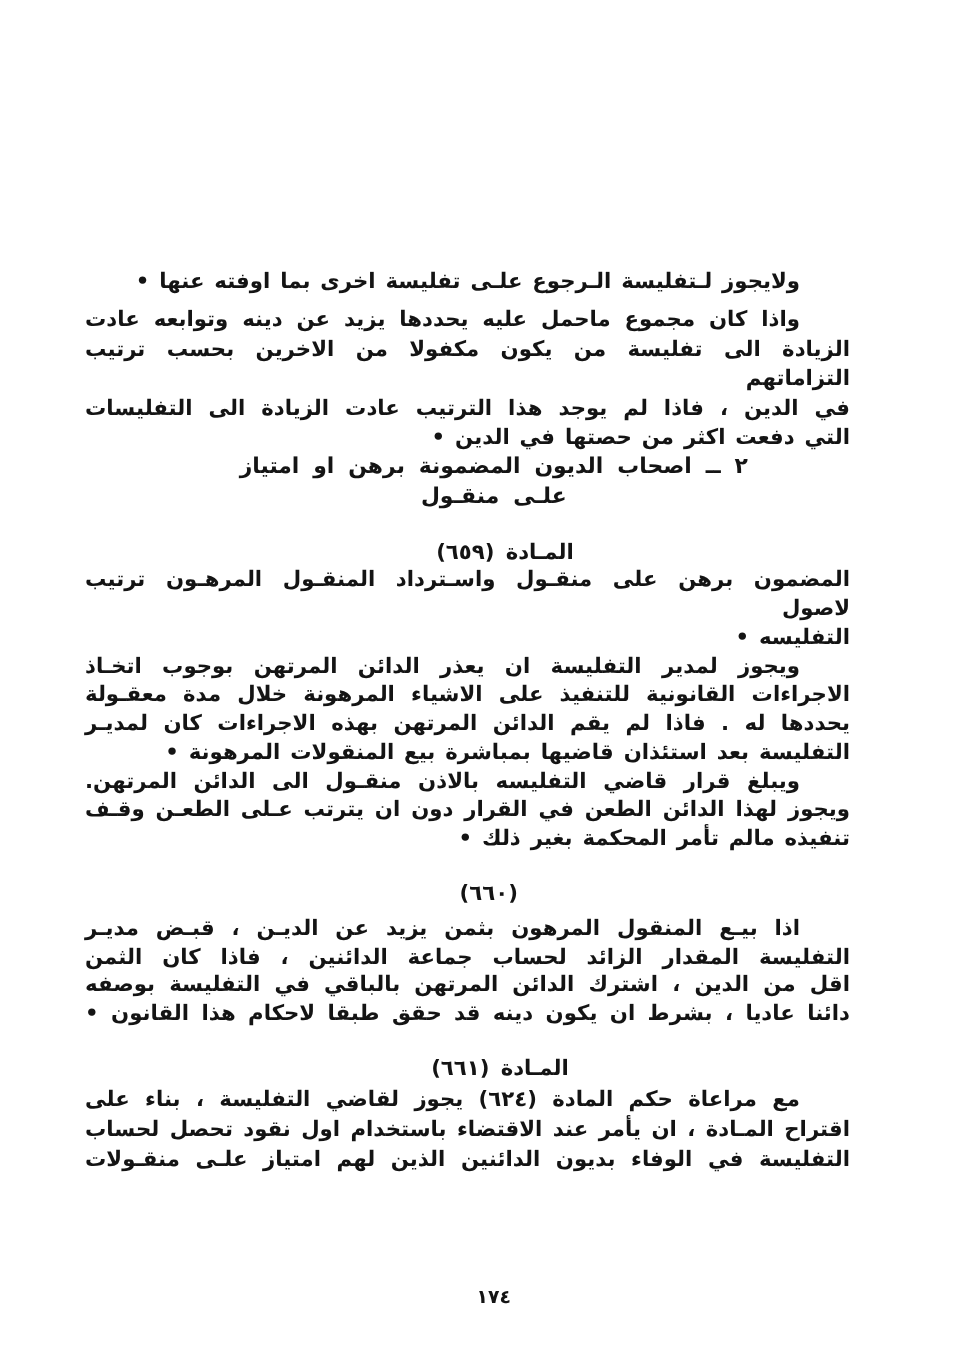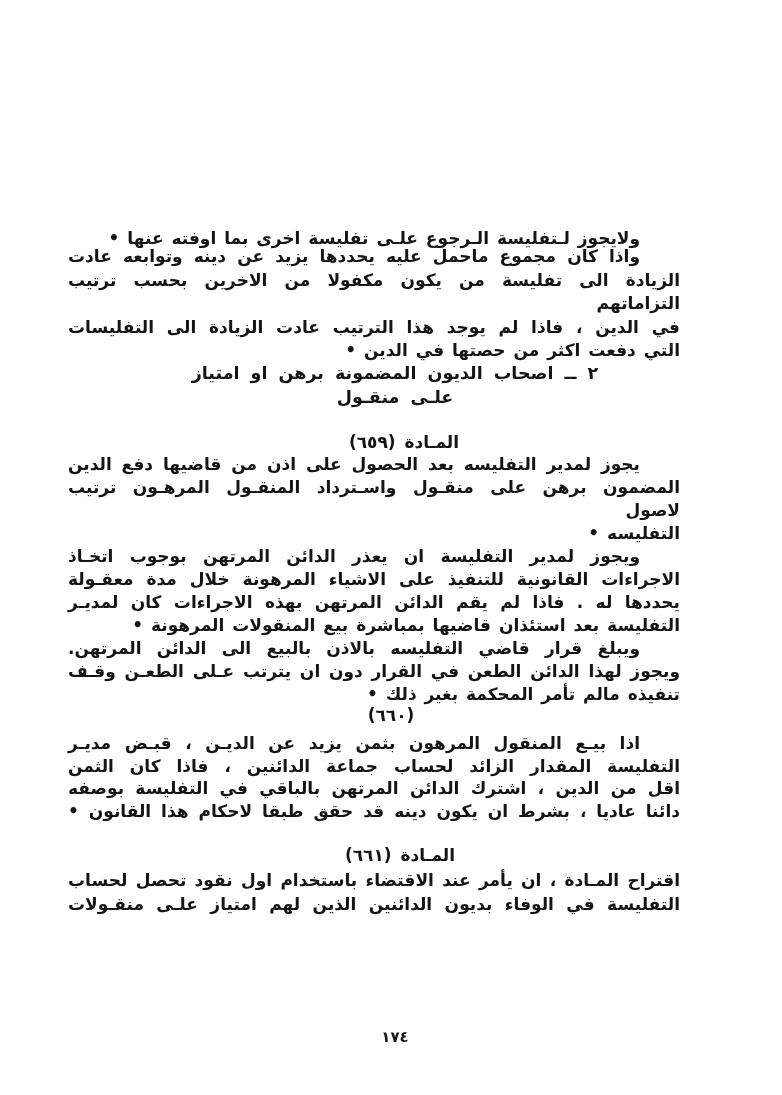--- a/index.html
+++ b/index.html
@@ -49,66 +49,66 @@
   .ctr .ln { text-align: center; }
   .hmain .ln { font-size: 17.5px; line-height: 24px; word-spacing: 5px; letter-spacing: 0.6px; }
   .hart .ln { font-size: 17px; line-height: 22px; word-spacing: 3px; letter-spacing: 0.5px; }
   .pagenum .ln { font-size: 15px; line-height: 20px; letter-spacing: 3px; }
 </style>
 </head>
 <body>
 
 <div class="page">
 
-  <div class="sec" style="top:227px">
+  <div class="sec" style="top:214px">
     <div class="ln ind">ولايجوز لـتفليسة الـرجوع علـى تفليسة اخرى بما اوفته عنها •</div>
   </div>
 
   <div class="sec" style="top:245px">
     <div class="ln ind full">واذا كان مجموع ماحمل عليه يحددها يزيد عن دينه وتوابعه عادت</div>
     <div class="ln full">الزيادة الى تفليسة من يكون مكفولا من الاخرين بحسب ترتيب التزاماتهم</div>
     <div class="ln full">في الدين ، فاذا لم يوجد هذا الترتيب عادت الزيادة الى التفليسات</div>
     <div class="ln">التي دفعت اكثر من حصتها في الدين •</div>
   </div>
 
   <div class="ctr hmain" style="top:361px; transform:translateX(4px)">
     <div class="ln">٢ ــ اصحاب الديون المضمونة برهن او امتياز</div>
     <div class="ln">علـى منقـول</div>
   </div>
 
   <div class="ctr hart" style="top:431px; transform:translateX(13px)">
     <div class="ln">المـادة (٦٥٩)</div>
   </div>
   <div class="sec lh23" style="top:453px">
-    <div class="ln ind full">يجوز لمدير التفليسه بعد الحصول على اذن من قاضيها دفع الدين</div>
     <div class="ln full">المضمون برهن على منقـول واسـترداد المنقـول المرهـون ترتيب لاصول</div>
     <div class="ln">التفليسه •</div>
     <div class="ln ind full">ويجوز لمدير التفليسة ان يعذر الدائن المرتهن بوجوب اتخـاذ</div>
     <div class="ln full">الاجراءات القانونية للتنفيذ على الاشياء المرهونة خلال مدة معقـولة</div>
     <div class="ln full">يحددها له . فاذا لم يقم الدائن المرتهن بهذه الاجراءات كان لمديـر</div>
     <div class="ln">التفليسة بعد استئذان قاضيها بمباشرة بيع المنقولات المرهونة •</div>
-    <div class="ln ind full">ويبلغ قرار قاضي التفليسه بالاذن بالبيع الى الدائن المرتهن.</div>
+    <div class="ln ind full">ويبلغ قرار قاضي التفليسه بالاذن منقـول الى الدائن المرتهن.</div>
     <div class="ln full">ويجوز لهذا الدائن الطعن في القرار دون ان يترتب عـلى الطعـن وقـف</div>
     <div class="ln">تنفيذه مالم تأمر المحكمة بغير ذلك •</div>
   </div>
 
   <div class="ctr hart" style="top:704px">
     <div class="ln">(٦٦٠)</div>
   </div>
   <div class="sec lh225" style="top:732px">
     <div class="ln ind full">اذا بيـع المنقول المرهون بثمن يزيد عن الديـن ، قبـض مديـر</div>
     <div class="ln full">التفليسة المقدار الزائد لحساب جماعة الدائنين ، فاذا كان الثمن</div>
     <div class="ln full">اقل من الدين ، اشترك الدائن المرتهن بالباقي في التفليسة بوصفه</div>
     <div class="ln full">دائنا عاديا ، بشرط ان يكون دينه قد حقق طبقا لاحكام هذا القانون •</div>
   </div>
 
   <div class="ctr hart" style="top:844px; transform:translateX(9px)">
     <div class="ln">المـادة (٦٦١)</div>
   </div>
   <div class="sec lh24" style="top:868px">
+    <div class="ln ind full">مع مراعاة حكم المادة (٦٢٤) يجوز لقاضي التفليسة ، بناء على</div>
     <div class="ln full">اقتراح المـادة ، ان يأمر عند الاقتضاء باستخدام اول نقود تحصل لحساب</div>
     <div class="ln full">التفليسة في الوفاء بديون الدائنين الذين لهم امتياز علـى منقـولات</div>
   </div>
 
   <div class="ctr pagenum" style="top:1027px; transform:translateX(4px)">
     <div class="ln">١٧٤</div>
   </div>
 
 </div>
 

